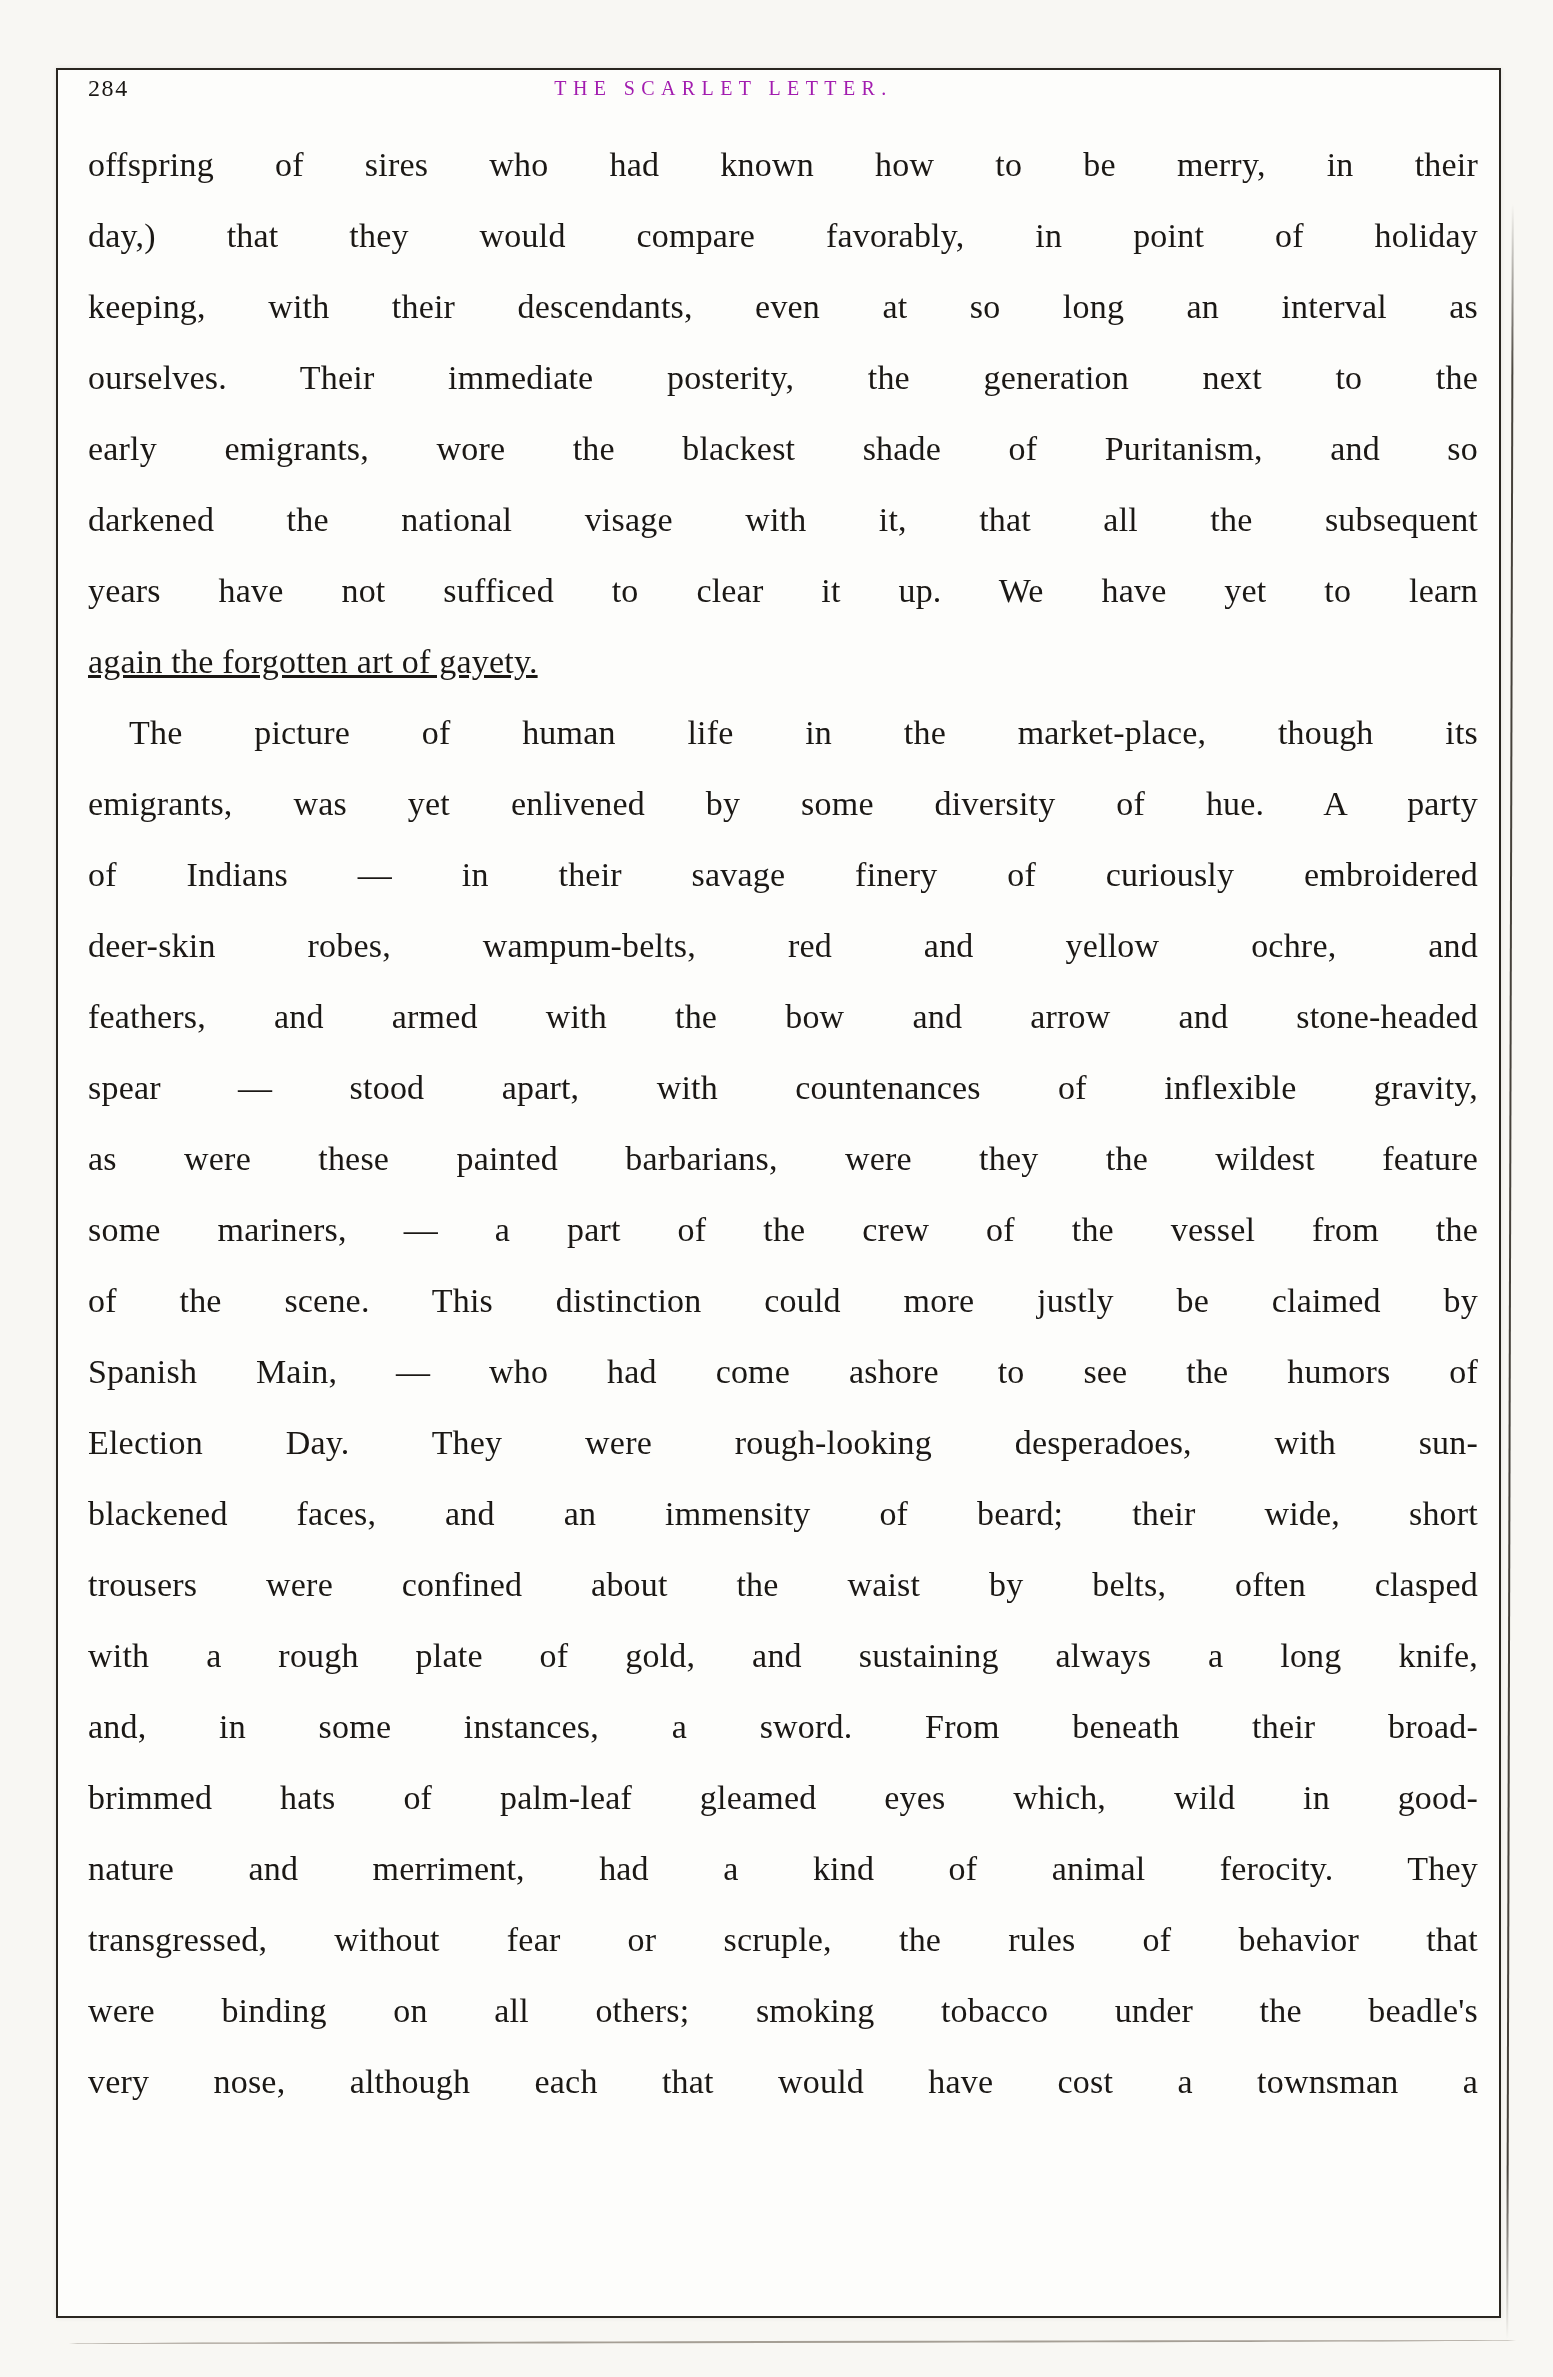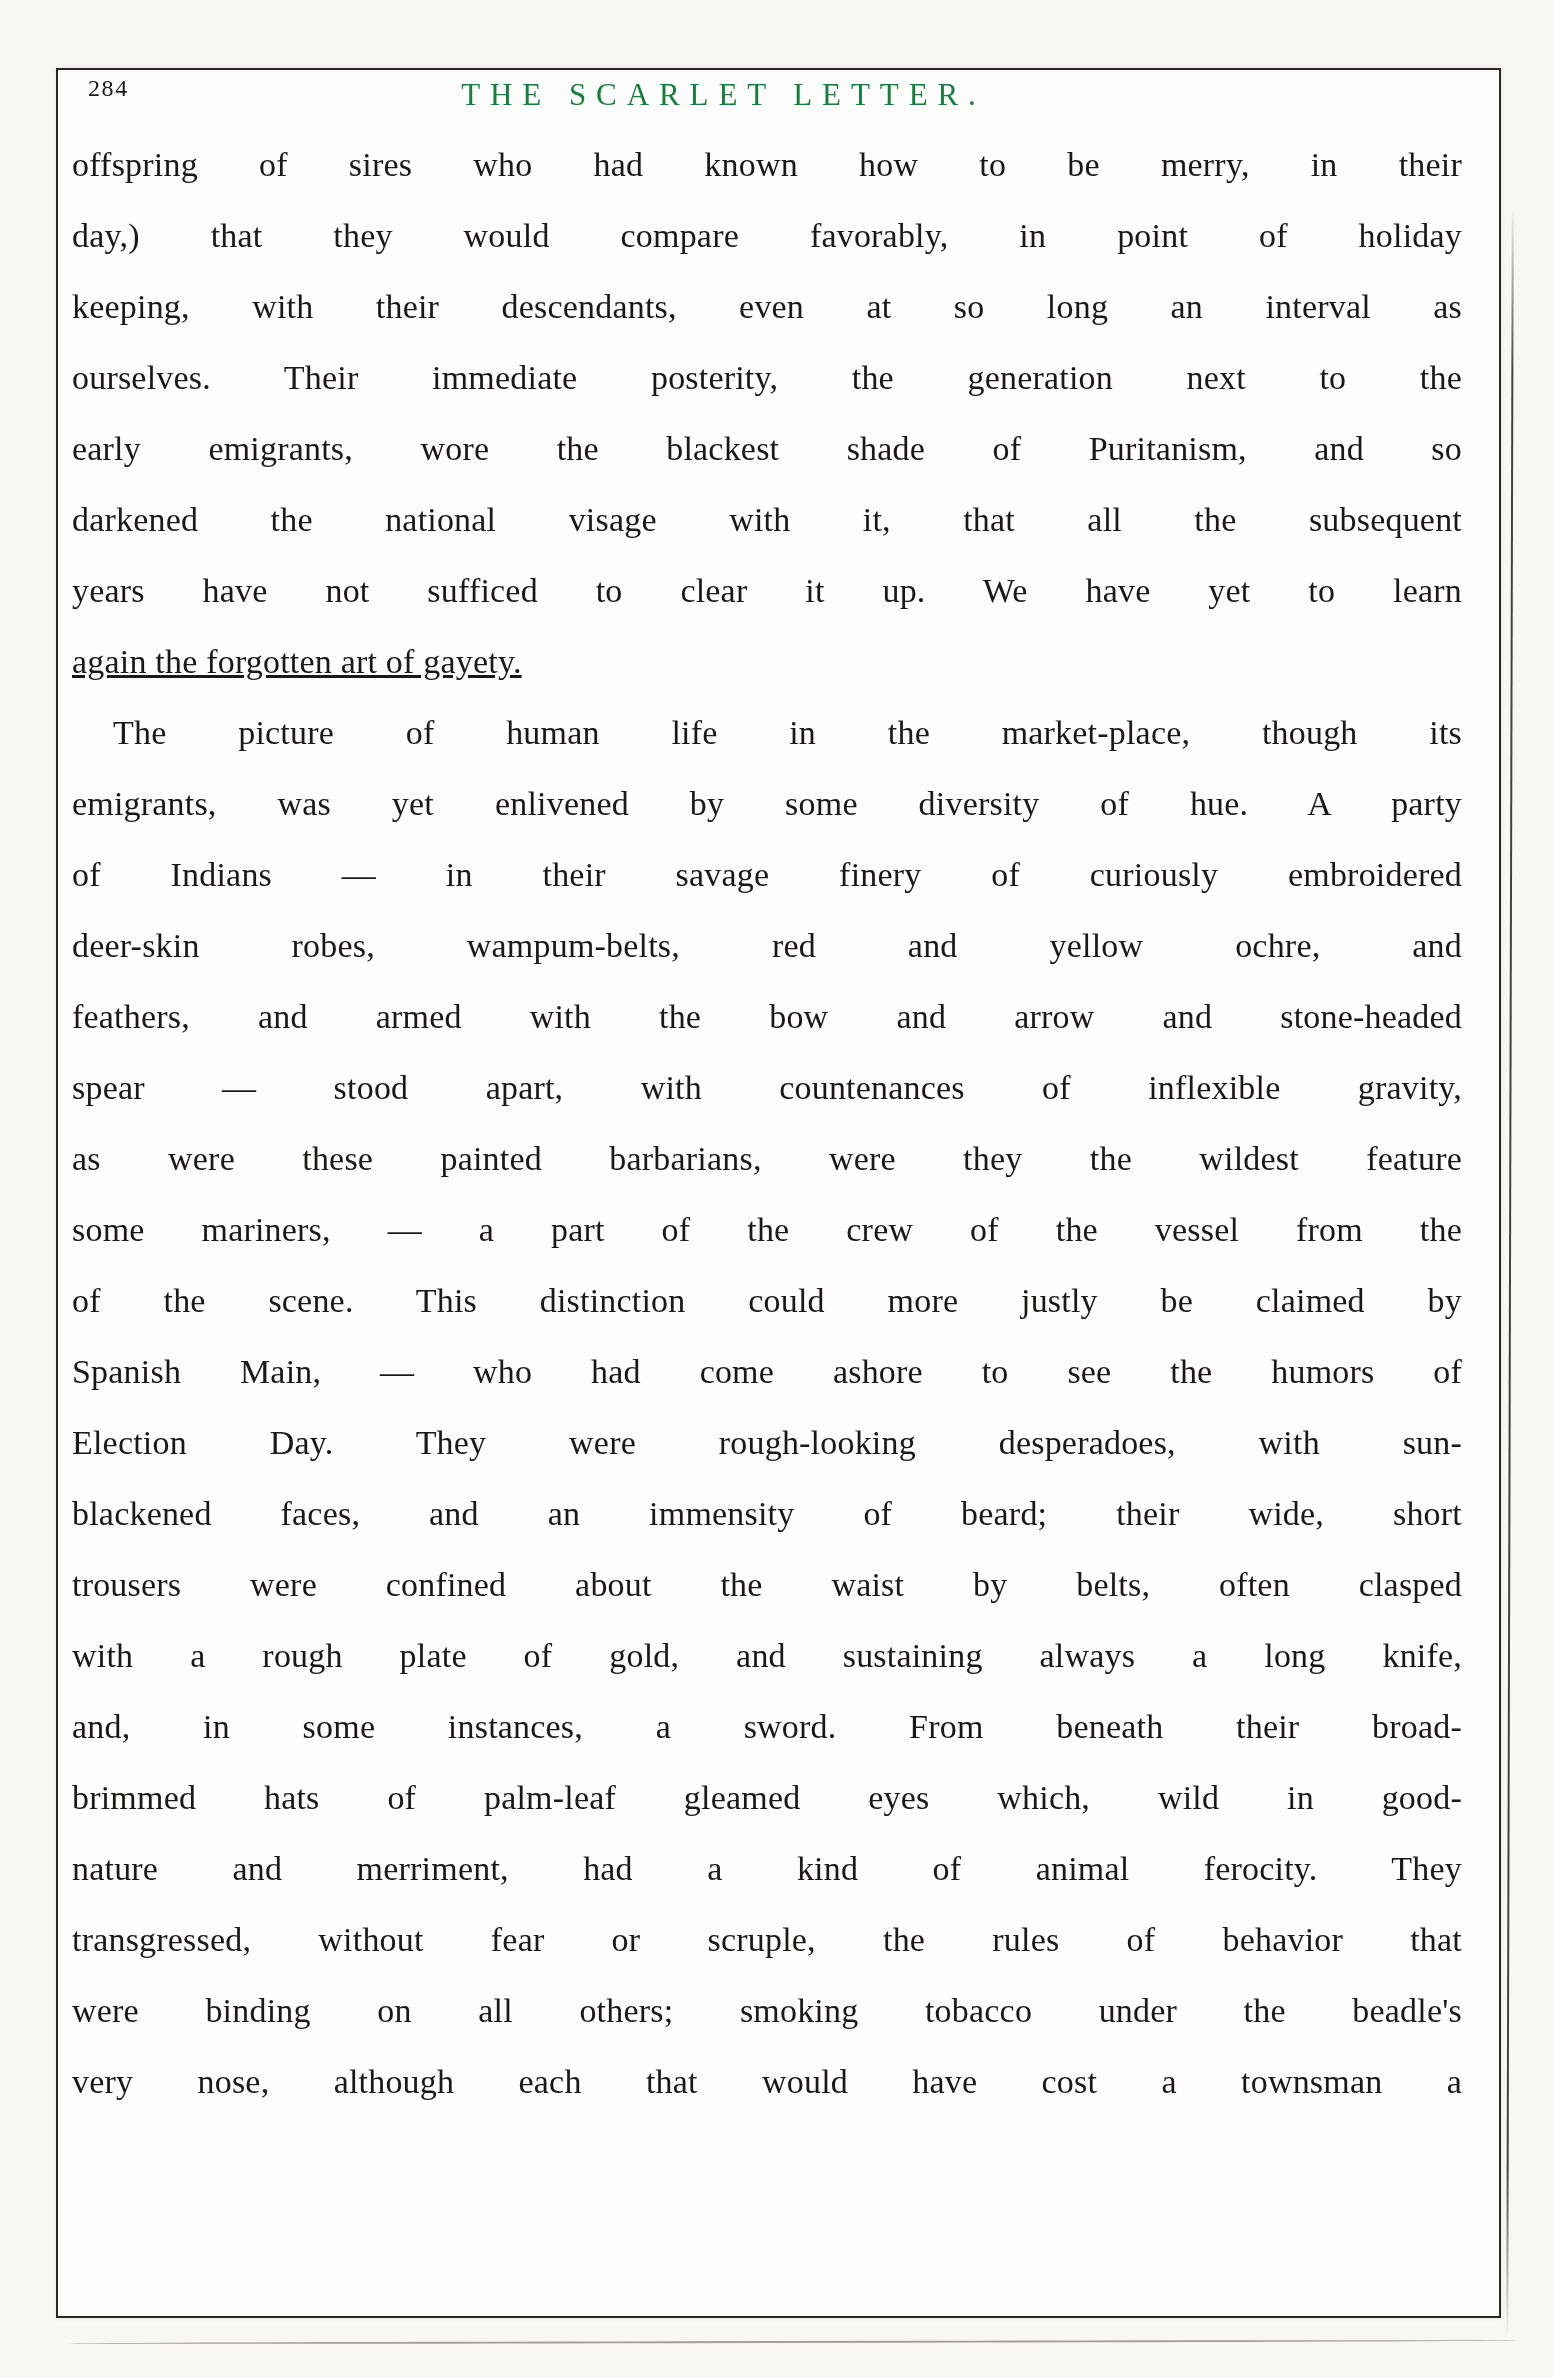--- a/index.html
+++ b/index.html
@@ -56,29 +56,29 @@
     font-size: 24px;
     letter-spacing: 1.6px;
   }
 
   .running-title {
     position: absolute;
     left: 0;
     top: 77px;
     width: 1447px;
     text-align: center;
-    font-size: 31px;
+    font-size: 20px;
     letter-spacing: 0.32em;
     font-weight: normal;
-    color: #15803d;
+    color: #a21caf;
   }
 
   .page-text {
     position: absolute;
-    left: 72px;
+    left: 88px;
     top: 129px;
     width: 1390px;
     font-size: 34px;
     color: #1b1815;
   }
 
   .line {
     height: 71px;
     line-height: 71px;
     letter-spacing: 0.2px;

